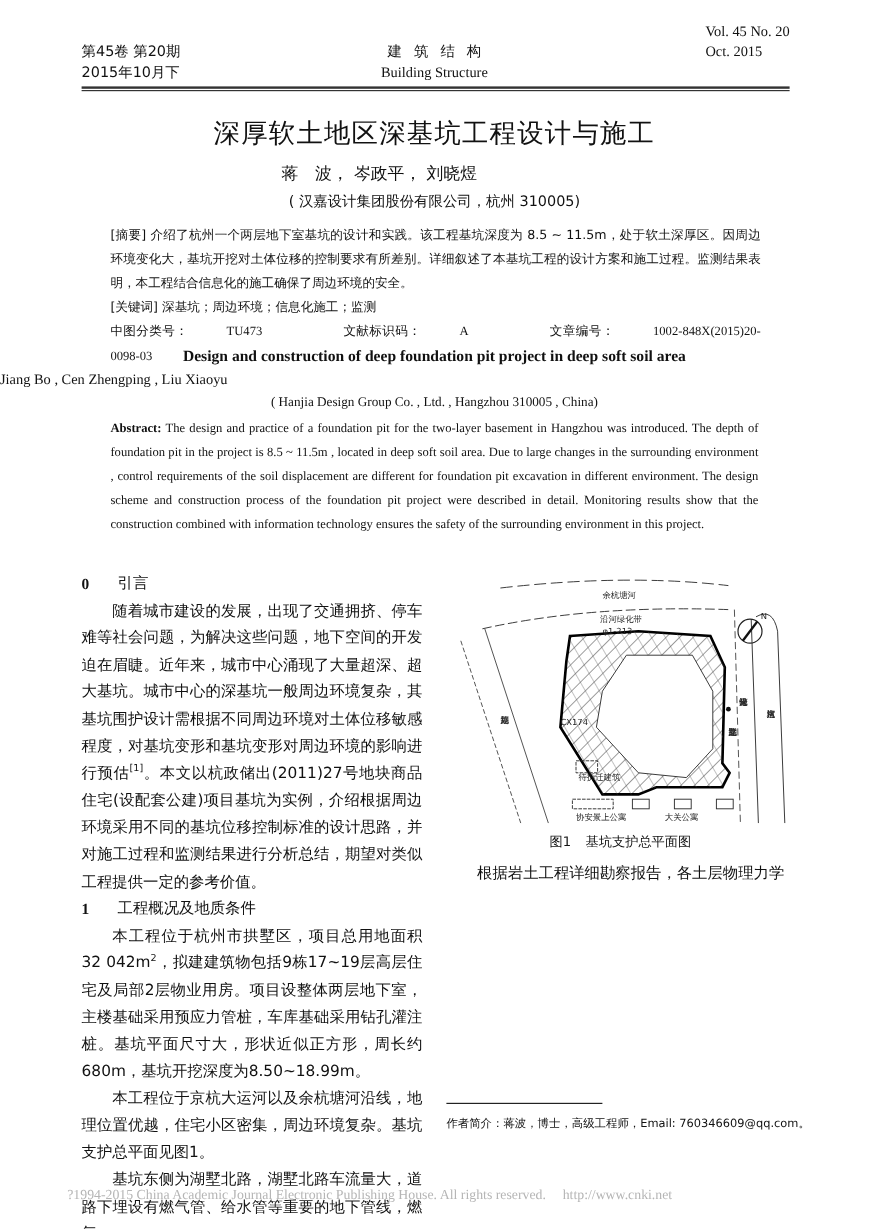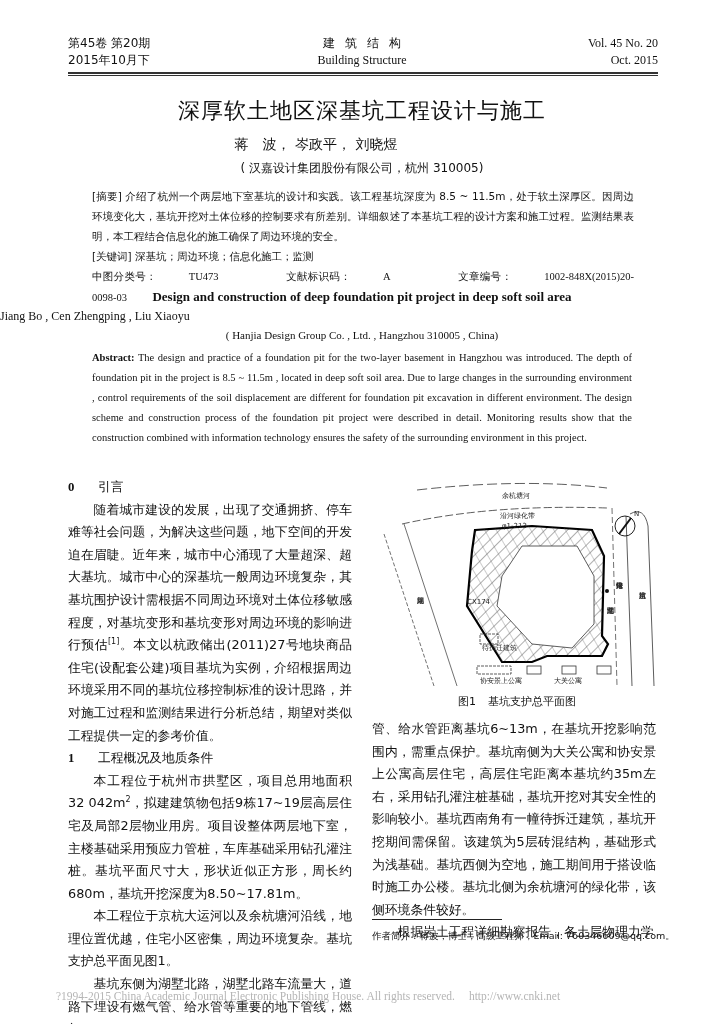--- a/index.html
+++ b/index.html
@@ -8,21 +8,21 @@
     font-family: "DejaVu Sans", sans-serif; color: #111;
   }
   .serif { font-family: "Liberation Serif", "DejaVu Serif", serif; }
   .abs { position: absolute; }
 
   
   .hdr { font-size: 12px; line-height: 17px; }
   .hdr-left { left: 68px; top: 35px; }
   .hdr-center { left: 262px; width: 200px; top: 35px; text-align: center; }
   .hdr-center .cn { letter-spacing: 10px; padding-left: 10px; font-size: 12px; }
-  .hdr-right { right: 66px; top: 35px; text-align: right; }
+  .hdr-right { right: 66px; top: 18px; }
   .hdr-rule1 { left: 68px; right: 66px; top: 72px; height: 1.6px; background: #333; }
   .hdr-rule2 { left: 68px; right: 66px; top: 75px; height: 0.8px; background: #333; }
 
   
   .title { left: 0; width: 724px; top: 96px; text-align: center; font-size: 22px; letter-spacing: 1px; }
   .authors { left: 0; width: 632px; top: 136px; text-align: center; font-size: 14px; }
   .affil { left: 0; width: 724px; top: 160px; text-align: center; font-size: 12px; }
 
   .cn-abs { left: 92px; width: 542px; top: 186px; font-size: 10.5px; line-height: 20px; text-align: justify; }
   .cn-abs p { margin: 0; }
@@ -108,21 +108,21 @@
 <div class="abs col col-left">
   <div class="sec">
     <span class="num">0</span>
     <span>引言</span>
   </div>
   <p class="indent"><span>随着城市建设的发展，出现了交通拥挤、停车难等社会问题，为解决这些问题，地下空间的开发迫在眉睫。近年来，城市中心涌现了大量超深、超大基坑。城市中心的深基坑一般周边环境复杂，其基坑围护设计需根据不同周边环境对土体位移敏感程度，对基坑变形和基坑变形对周边环境的影响进行预估</span><sup>[1]</sup><span>。本文以杭政储出(2011)27号地块商品住宅(设配套公建)项目基坑为实例，介绍根据周边环境采用不同的基坑位移控制标准的设计思路，并对施工过程和监测结果进行分析总结，期望对类似工程提供一定的参考价值。</span></p>
   <div class="sec">
     <span class="num">1</span>
     <span>工程概况及地质条件</span>
   </div>
-  <p class="indent"><span>本工程位于杭州市拱墅区，项目总用地面积32 042m</span><sup>2</sup><span>，拟建建筑物包括9栋17~19层高层住宅及局部2层物业用房。项目设整体两层地下室，主楼基础采用预应力管桩，车库基础采用钻孔灌注桩。基坑平面尺寸大，形状近似正方形，周长约680m，基坑开挖深度为8.50~17.81m。</span></p>
+  <p class="indent"><span>本工程位于杭州市拱墅区，项目总用地面积32 042m</span><sup>2</sup><span>，拟建建筑物包括9栋17~19层高层住宅及局部2层物业用房。项目设整体两层地下室，主楼基础采用预应力管桩，车库基础采用钻孔灌注桩。基坑平面尺寸大，形状近似正方形，周长约680m，基坑开挖深度为8.50~18.99m。</span></p>
   <p class="indent">本工程位于京杭大运河以及余杭塘河沿线，地理位置优越，住宅小区密集，周边环境复杂。基坑支护总平面见图1。</p>
   <p class="indent">基坑东侧为湖墅北路，湖墅北路车流量大，道路下埋设有燃气管、给水管等重要的地下管线，燃气</p>
 </div>
 
 <div class="abs figure">
   <svg width="290" height="210" viewBox="0 0 290 210">
     <defs>
       <pattern id="hatch" width="8" height="8" patternUnits="userSpaceOnUse" patternTransform="rotate(45)">
         <line x1="0" y1="0" x2="0" y2="8" stroke="#333" stroke-width="0.8"></line>
       </pattern>
@@ -169,21 +169,20 @@
     <text x="247" y="100" class="fig-label" style="writing-mode: tb;">沿河绿化带</text>
     <text x="238" y="125" class="fig-label" style="writing-mode: tb;">湖墅北路</text>
     <text x="270" y="110" class="fig-label" style="writing-mode: tb;">京杭运河</text>
   </svg>
 </div>
 <div class="abs fig-caption">
   <span>图1</span><span>基坑支护总平面图</span>
 </div>
 
 <div class="abs col col-right">
-  <p>管、给水管距离基坑6~13m，在基坑开挖影响范围内，需重点保护。基坑南侧为大关公寓和协安景上公寓高层住宅，高层住宅距离本基坑约35m左右，采用钻孔灌注桩基础，基坑开挖对其安全性的影响较小。基坑西南角有一幢待拆迁建筑，基坑开挖期间需保留。该建筑为5层砖混结构，基础形式为浅基础。基坑西侧为空地，施工期间用于搭设临时施工办公楼。基坑北侧为余杭塘河的绿化带，该侧环境条件较好。</p>
   <p class="indent">根据岩土工程详细勘察报告，各土层物理力学</p>
 </div>
 
 <div class="abs foot-rule"></div>
 <div class="abs foot-note">作者简介：蒋波，博士，高级工程师，Email: 760346609@qq.com。</div>
 
 <div class="abs copyright">
   <span>?1994-2015 China Academic Journal Electronic Publishing House. All rights reserved.</span><span>http://www.cnki.net</span>
 </div>
 

